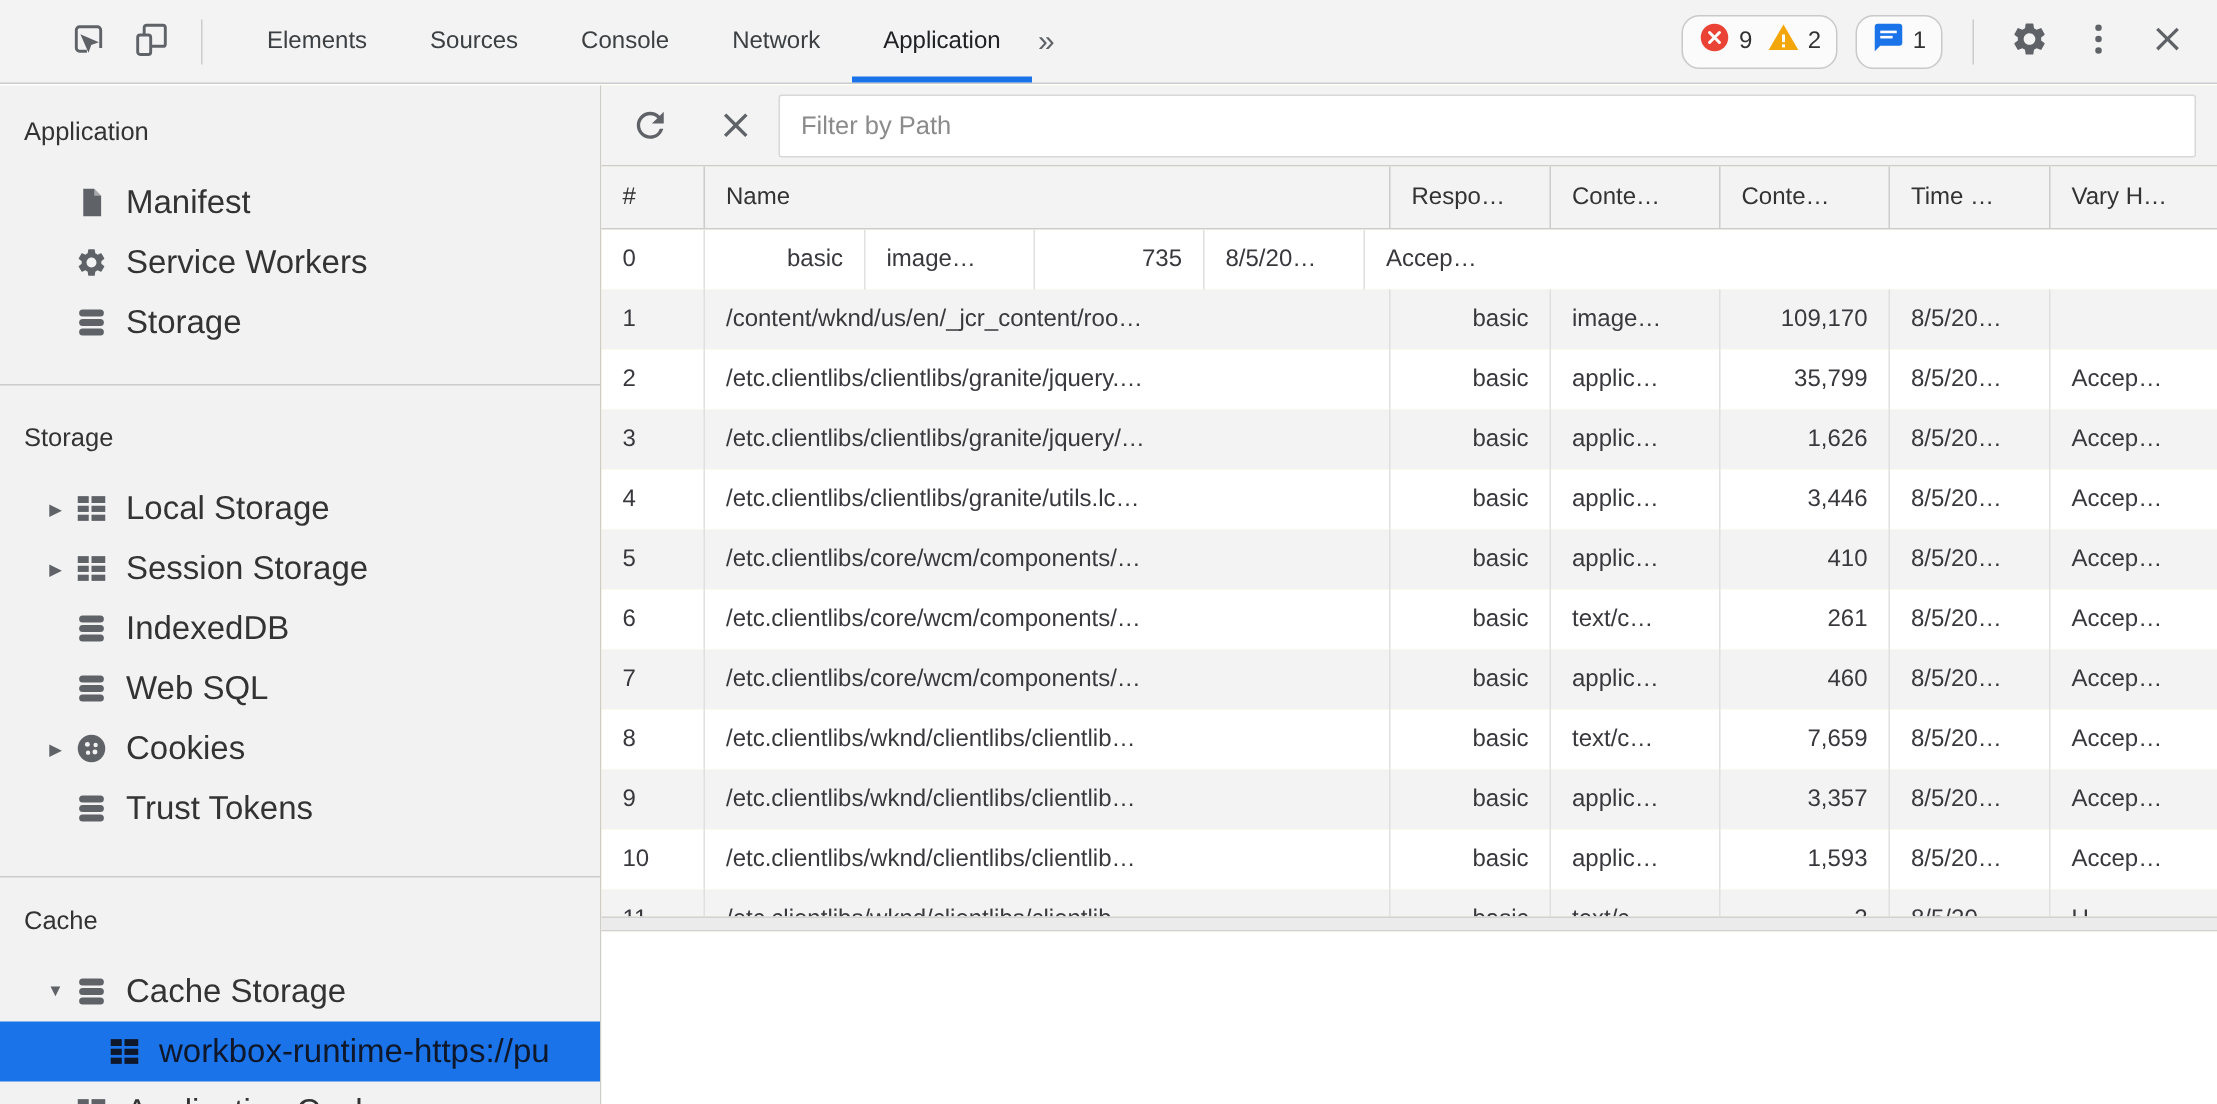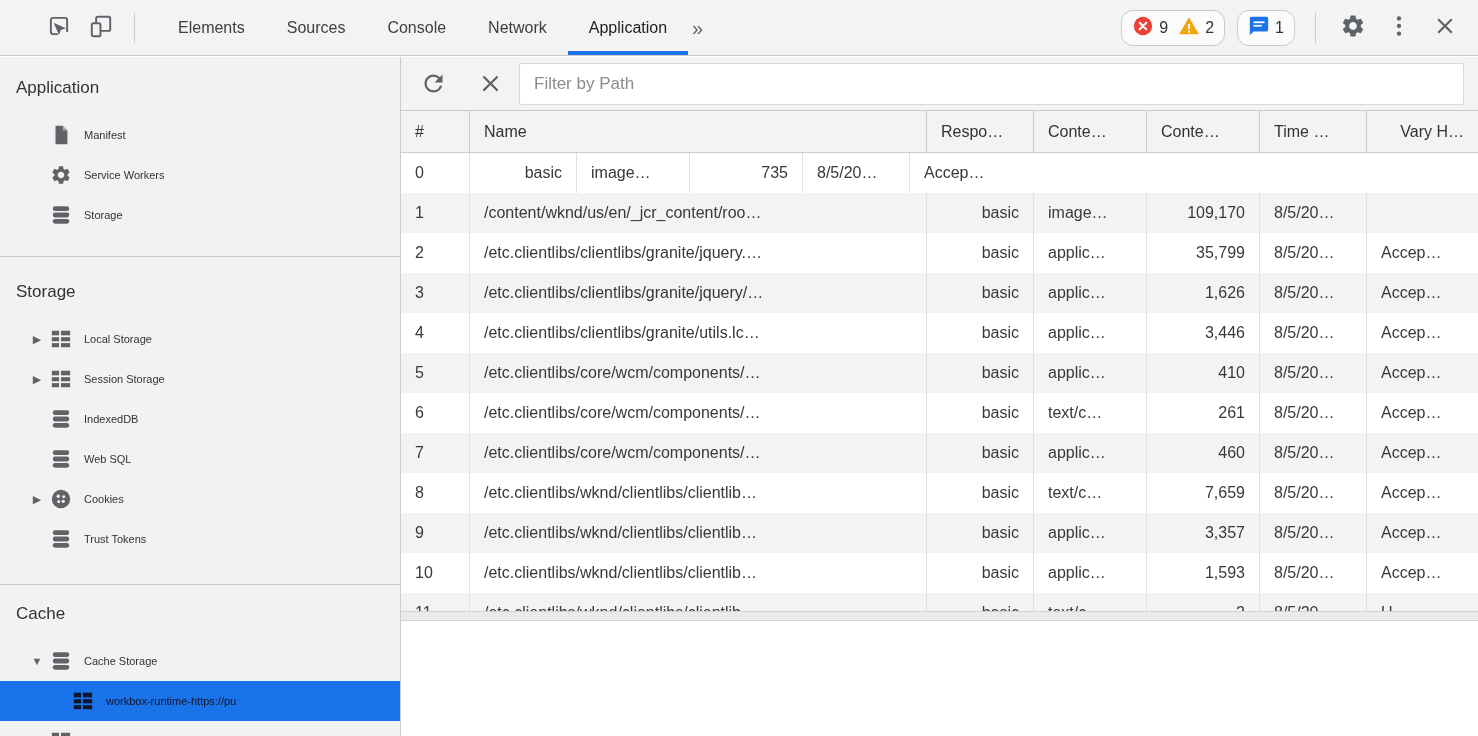--- a/index.html
+++ b/index.html
@@ -38,21 +38,21 @@
   .s-section { position:absolute; left:0; width:100%; }
   .sec-0 { top:11px; } .sec-1 { top:215px; } .sec-2 { top:537px; }
   .s-title { height:40px; line-height:40px; padding-left:16px; font-size:17px; color:#333; }
   .s-items { margin-top:7px; }
   .s-item { height:40px; display:flex; align-items:center; padding-left:26px; cursor:pointer; }
   .s-item.d1 { padding-left:48px; }
   .s-arrow { width:22px; font-size:11px; color:#5f6368; text-align:center; flex:none; }
   .s-icon { width:26px; height:26px; flex:none; display:flex; align-items:center;
             justify-content:center; color:#5f6368; }
   .s-icon svg { width:22px; height:22px; }
-  .s-label { margin-left:10px; font-size:11px; color:#333; white-space:nowrap; overflow:hidden; }
+  .s-label { margin-left:10px; font-size:22px; color:#333; white-space:nowrap; overflow:hidden; }
   .s-item.selected { background:var(--accent); }
   .s-item.selected .s-label, .s-item.selected .s-icon { color:#0f172a; }
   .s-divider { position:absolute; left:0; width:100%; height:1px; background:#ccc; }
   .div-0 { top:199px; } .div-1 { top:527px; }
 
   
   .main { position:absolute; left:401px; top:57px; width:1077px; height:679px; background:#fef9c3; }
   .filter-bar { position:absolute; left:0; top:0; width:100%; height:54px; background:#f3f3f3;
                 border-bottom:1px solid #ccc; }
   .fb-btn { position:absolute; top:12px; width:32px; height:32px; background:none; border:none;
@@ -62,21 +62,21 @@
   .filter-input { position:absolute; left:118px; top:6px; right:14px; height:42px;
                   border:1px solid #d8d8d8; border-radius:2px; background:#fff; outline:none;
                   font-size:17px; padding:0 14px; color:#333;
                   font-family:"Liberation Sans", sans-serif; }
   .filter-input::placeholder { color:#8b8b8b; }
 
   .grid-header { position:absolute; left:0; top:54px; width:100%; height:42px; background:#f3f3f3;
                  border-bottom:1px solid #ccc; display:flex; }
   .gh-cell { height:41px; line-height:41px; font-size:16px; color:#333; padding:0 14px;
              border-right:1px solid #ccc; white-space:nowrap; overflow:hidden; flex:none; }
-  .gh-cell:last-child { border-right:none; flex:1;text-align:right; }
+  .gh-cell:last-child { border-right:none; flex:1; }
 
   .grid-body { position:absolute; left:0; top:96px; width:100%; height:458px; overflow:hidden; }
   .g-row { display:flex; height:40px; background:#fff; cursor:default; }
   .g-row:nth-child(even) { background:#f3f3f4; }
   .g-cell { height:40px; line-height:40px; font-size:16px; color:#38383d; padding:0 14px;
             border-right:1px solid #e0e0e0; white-space:nowrap; overflow:hidden; flex:none; }
   .g-cell.r { text-align:right; }
   .g-cell:last-child { border-right:none; flex:1; }
 
   .hscroll { position:absolute; left:0; top:554px; width:100%; height:10px; background:#ebebeb;

